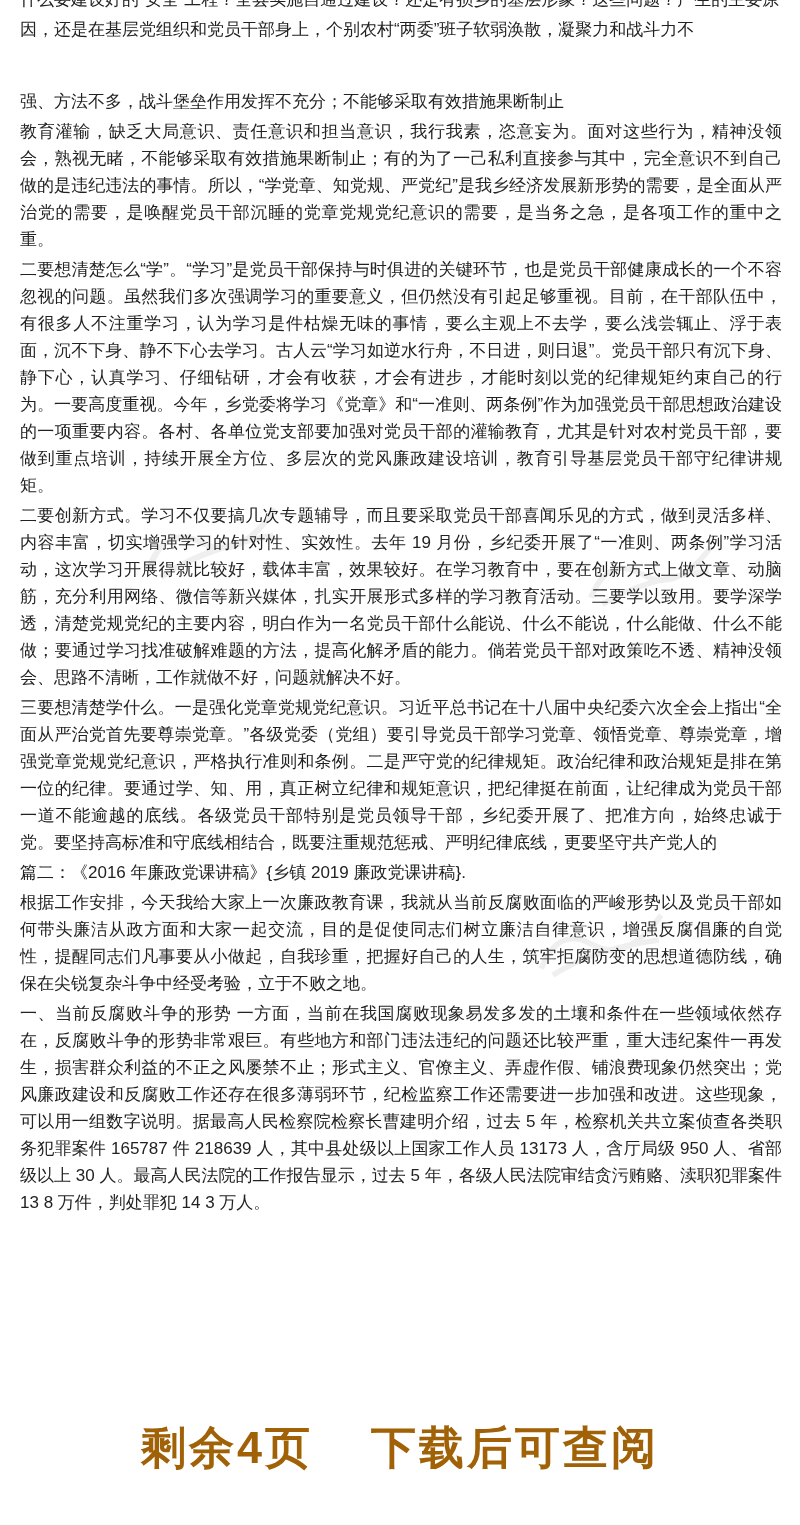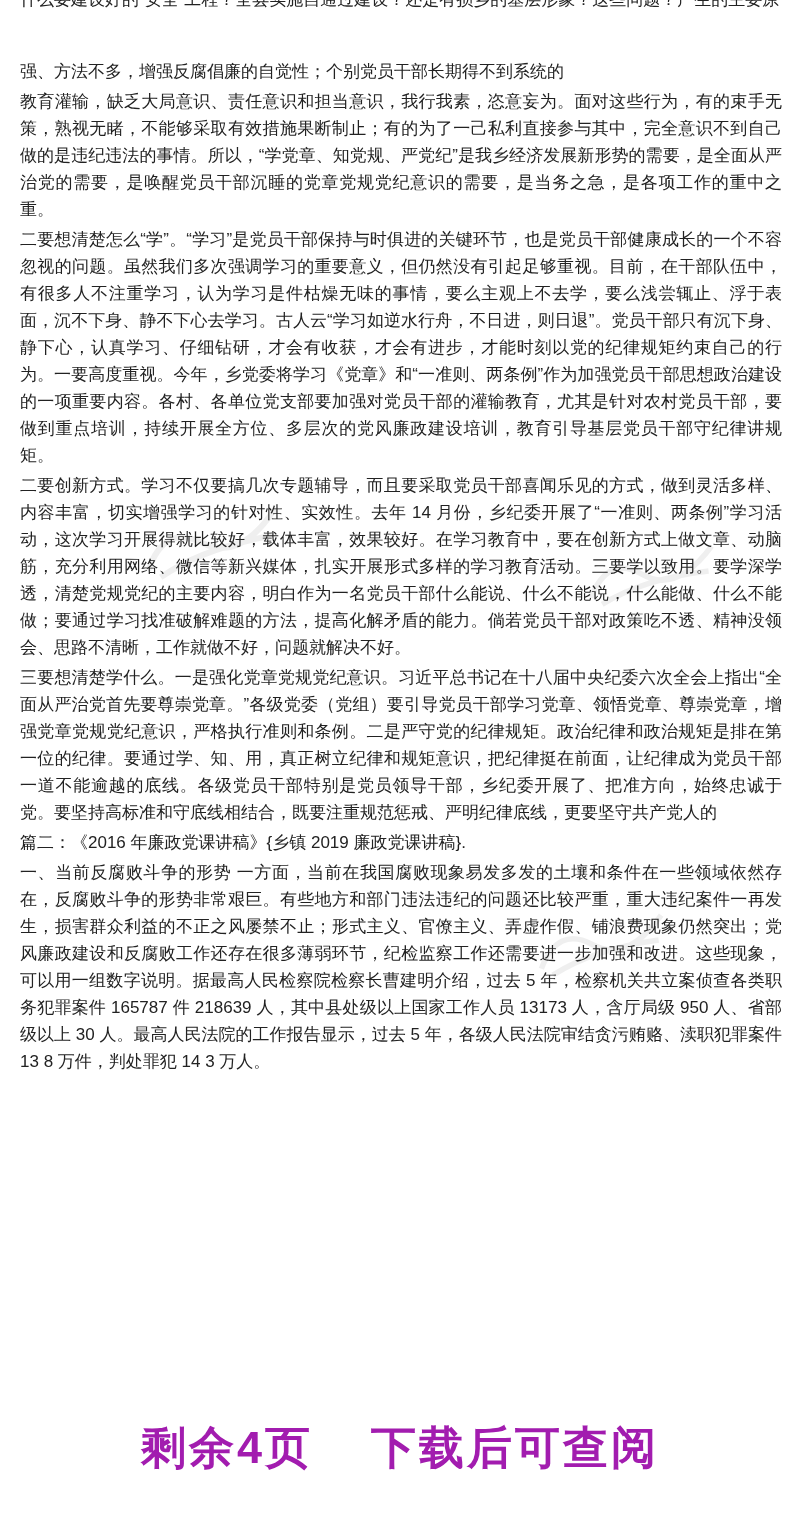--- a/index.html
+++ b/index.html
@@ -61,27 +61,29 @@
 </svg>
 <svg class="watermark" style="left:575px; top:535px; transform:rotate(-15deg);" width="150" height="65" viewBox="0 0 160 70">
   <path d="M10 50 Q 40 10 70 40 T 150 30 M20 60 Q 70 45 140 55" fill="none" stroke="#000000" stroke-width="6"></path>
 </svg>
 <svg class="watermark" style="left:525px; top:905px; transform:rotate(-16deg);" width="150" height="65" viewBox="0 0 160 70">
   <path d="M10 50 Q 40 10 70 40 T 150 30 M20 60 Q 70 45 140 55" fill="none" stroke="#000000" stroke-width="6"></path>
 </svg>
 
 <div class="doc-body">
   <p>什么要建设好的“安全”工程？全县实施自通过建设？还是有损乡的基层形象？这些问题？产生的主要原</p>
+  <p>因，还是在基层党组织和党员干部身上，个别农村“两委”班子软弱涣散，凝聚力和战斗力不</p>
 
   <div class="page-gap"></div>
 
-  <p>强、方法不多，增强反腐倡廉的自觉性；个别党员干部长期得不到系统的</p>
-  <p>教育灌输，缺乏大局意识、责任意识和担当意识，我行我素，恣意妄为。面对这些行为，有的束手无策，熟视无睹，不能够采取有效措施果断制止；有的为了一己私利直接参与其中，完全意识不到自己做的是违纪违法的事情。所以，“学党章、知党规、严党纪”是我乡经济发展新形势的需要，是全面从严治党的需要，是唤醒党员干部沉睡的党章党规党纪意识的需要，是当务之急，是各项工作的重中之重。</p>
+  <p>强、方法不多，战斗堡垒作用发挥不充分；不能够采取有效措施果断制止</p>
+  <p>教育灌输，缺乏大局意识、责任意识和担当意识，我行我素，恣意妄为。面对这些行为，精神没领会，熟视无睹，不能够采取有效措施果断制止；有的为了一己私利直接参与其中，完全意识不到自己做的是违纪违法的事情。所以，“学党章、知党规、严党纪”是我乡经济发展新形势的需要，是全面从严治党的需要，是唤醒党员干部沉睡的党章党规党纪意识的需要，是当务之急，是各项工作的重中之重。</p>
   <p>二要想清楚怎么“学”。“学习”是党员干部保持与时俱进的关键环节，也是党员干部健康成长的一个不容忽视的问题。虽然我们多次强调学习的重要意义，但仍然没有引起足够重视。目前，在干部队伍中，有很多人不注重学习，认为学习是件枯燥无味的事情，要么主观上不去学，要么浅尝辄止、浮于表面，沉不下身、静不下心去学习。古人云“学习如逆水行舟，不日进，则日退”。党员干部只有沉下身、静下心，认真学习、仔细钻研，才会有收获，才会有进步，才能时刻以党的纪律规矩约束自己的行为。一要高度重视。今年，乡党委将学习《党章》和“一准则、两条例”作为加强党员干部思想政治建设的一项重要内容。各村、各单位党支部要加强对党员干部的灌输教育，尤其是针对农村党员干部，要做到重点培训，持续开展全方位、多层次的党风廉政建设培训，教育引导基层党员干部守纪律讲规矩。</p>
-  <p>二要创新方式。学习不仅要搞几次专题辅导，而且要采取党员干部喜闻乐见的方式，做到灵活多样、内容丰富，切实增强学习的针对性、实效性。去年 14 月份，乡纪委开展了“一准则、两条例”学习活动，这次学习开展得就比较好，载体丰富，效果较好。在学习教育中，要在创新方式上做文章、动脑筋，充分利用网络、微信等新兴媒体，扎实开展形式多样的学习教育活动。三要学以致用。要学深学透，清楚党规党纪的主要内容，明白作为一名党员干部什么能说、什么不能说，什么能做、什么不能做；要通过学习找准破解难题的方法，提高化解矛盾的能力。倘若党员干部对政策吃不透、精神没领会、思路不清晰，工作就做不好，问题就解决不好。</p>
+  <p>二要创新方式。学习不仅要搞几次专题辅导，而且要采取党员干部喜闻乐见的方式，做到灵活多样、内容丰富，切实增强学习的针对性、实效性。去年 19 月份，乡纪委开展了“一准则、两条例”学习活动，这次学习开展得就比较好，载体丰富，效果较好。在学习教育中，要在创新方式上做文章、动脑筋，充分利用网络、微信等新兴媒体，扎实开展形式多样的学习教育活动。三要学以致用。要学深学透，清楚党规党纪的主要内容，明白作为一名党员干部什么能说、什么不能说，什么能做、什么不能做；要通过学习找准破解难题的方法，提高化解矛盾的能力。倘若党员干部对政策吃不透、精神没领会、思路不清晰，工作就做不好，问题就解决不好。</p>
   <p>三要想清楚学什么。一是强化党章党规党纪意识。习近平总书记在十八届中央纪委六次全会上指出“全面从严治党首先要尊崇党章。”各级党委（党组）要引导党员干部学习党章、领悟党章、尊崇党章，增强党章党规党纪意识，严格执行准则和条例。二是严守党的纪律规矩。政治纪律和政治规矩是排在第一位的纪律。要通过学、知、用，真正树立纪律和规矩意识，把纪律挺在前面，让纪律成为党员干部一道不能逾越的底线。各级党员干部特别是党员领导干部，乡纪委开展了、把准方向，始终忠诚于党。要坚持高标准和守底线相结合，既要注重规范惩戒、严明纪律底线，更要坚守共产党人的</p>
   <p>篇二：《2016 年廉政党课讲稿》{乡镇 2019 廉政党课讲稿}.</p>
+  <p>根据工作安排，今天我给大家上一次廉政教育课，我就从当前反腐败面临的严峻形势以及党员干部如何带头廉洁从政方面和大家一起交流，目的是促使同志们树立廉洁自律意识，增强反腐倡廉的自觉性，提醒同志们凡事要从小做起，自我珍重，把握好自己的人生，筑牢拒腐防变的思想道德防线，确保在尖锐复杂斗争中经受考验，立于不败之地。</p>
   <p>一、当前反腐败斗争的形势 一方面，当前在我国腐败现象易发多发的土壤和条件在一些领域依然存在，反腐败斗争的形势非常艰巨。有些地方和部门违法违纪的问题还比较严重，重大违纪案件一再发生，损害群众利益的不正之风屡禁不止；形式主义、官僚主义、弄虚作假、铺浪费现象仍然突出；党风廉政建设和反腐败工作还存在很多薄弱环节，纪检监察工作还需要进一步加强和改进。这些现象，可以用一组数字说明。据最高人民检察院检察长曹建明介绍，过去 5 年，检察机关共立案侦查各类职务犯罪案件 165787 件 218639 人，其中县处级以上国家工作人员 13173 人，含厅局级 950 人、省部级以上 30 人。最高人民法院的工作报告显示，过去 5 年，各级人民法院审结贪污贿赂、渎职犯罪案件 13 8 万件，判处罪犯 14 3 万人。</p>
 </div>
 
-<div class="footer-note" style="color:#a21caf;">
+<div class="footer-note" style="color:#a16207;">
   <span>剩余4页</span><span class="footer-sep"></span><span>下载后可查阅</span>
 </div>
 
 </body></html>

